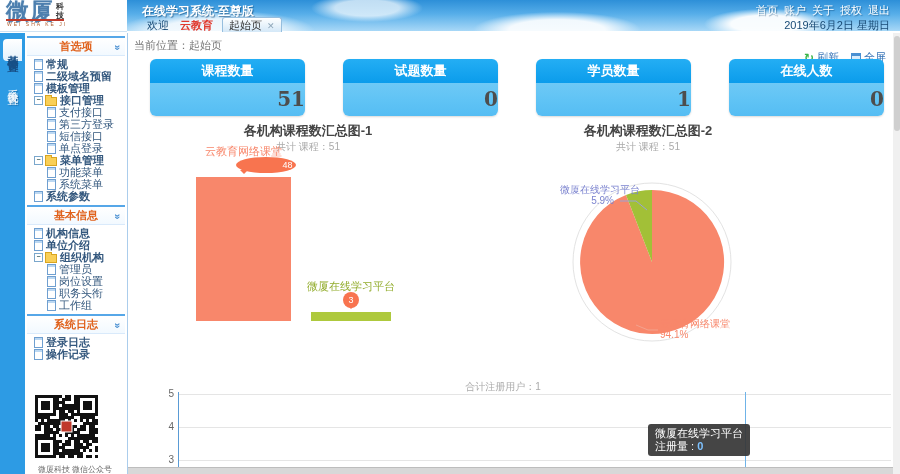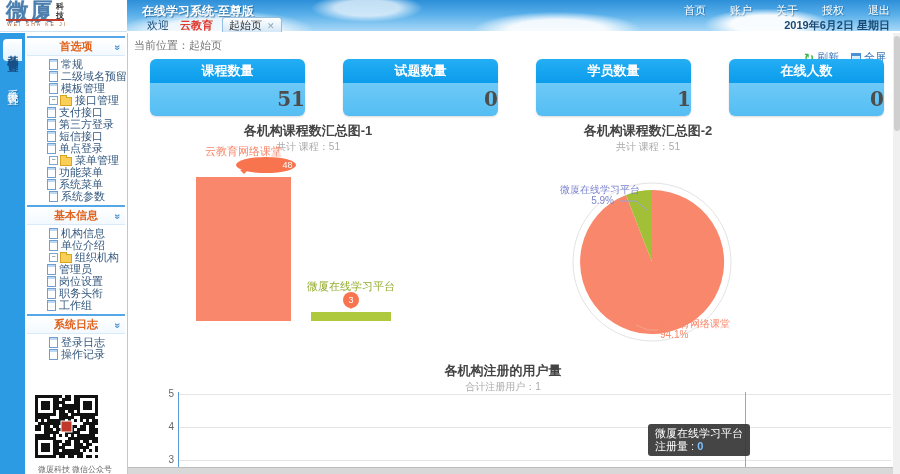--- a/index.html
+++ b/index.html
@@ -18,23 +18,23 @@
   #logo-box{position:absolute;left:0;top:0;width:127px;height:31px;background:#fff;border-bottom:1px solid #cfe2f3;}
   .logo-wrap{position:absolute;left:6px;top:1px;display:flex;align-items:flex-start;}
   .logo-big{font-size:23px;font-weight:bold;color:#4d7fae;letter-spacing:1px;line-height:20px;
             text-shadow:0 0 1px #9fc0da;}
   .logo-col{display:flex;flex-direction:column;margin-left:2px;margin-top:1px;}
   .logo-col span{font-size:8px;color:#333;line-height:9px;font-weight:bold;}
   .logo-sub{position:absolute;left:7px;top:21px;font-size:5px;color:#b05a2a;letter-spacing:2px;}
   .logo-bar{position:absolute;left:6px;top:19px;width:58px;height:2px;background:#c0392b;}
   #app-title{position:absolute;left:142px;top:3px;font-size:12px;font-weight:bold;color:#fff;
              text-shadow:1px 1px 1px rgba(0,60,110,.6);}
-  #top-menu{position:absolute;right:10px;top:3px;display:flex;gap:24px;}
+  #top-menu{position:absolute;right:10px;top:3px;display:flex;gap:6px;}
   .menu-item{font-size:11px;color:#fff;cursor:pointer;text-shadow:1px 1px 1px rgba(0,60,110,.5);}
-  #date-text{position:absolute;right:10px;top:18px;font-size:11px;color:#184a75;font-weight:bold;}
+  #date-text{position:absolute;right:10px;top:18px;font-size:11px;color:#184a75;}
   #welcome{position:absolute;left:147px;top:18px;font-size:11px;color:#184a75;}
   #welcome .user{color:#e03a2f;font-weight:bold;margin:0 11px;}
   #start-tab{position:absolute;left:222px;top:17px;height:13px;padding:1px 6px 0 6px;
     background:linear-gradient(#feffff,#d4e8f8);border:1px solid #96bede;border-bottom:none;
     border-radius:3px 3px 0 0;font-size:11px;color:#333;display:flex;align-items:center;gap:5px;justify-content:flex-end;}
   #start-tab .close{font-size:9px;color:#8fa7ba;font-weight:bold;cursor:pointer;}
   
   #rail{position:absolute;left:0;top:33px;width:25px;height:441px;background:#2d9be4;}
   .rail-tab{writing-mode:vertical-rl;text-orientation:upright;font-size:11px;letter-spacing:2px;
             padding:7px 2px;margin-left:3px;cursor:pointer;}
@@ -42,21 +42,21 @@
   .rail-tab.idle{color:#f2f8fd;margin-top:12px;text-shadow:1px 1px 1px rgba(0,60,110,.4);}
   
   #tree{position:absolute;left:25px;top:33px;width:103px;height:441px;background:#fff;
         border-right:1px solid #abcdec;box-sizing:border-box;}
   .sec-head{margin:3px 2px 2px 2px;border-top:2px solid #56a7e8;border-bottom:1px solid #d9eafb;
       background:linear-gradient(#ffffff,#f2f9ff);color:#e0621d;font-weight:bold;font-size:11px;
       text-align:center;height:17px;line-height:17px;position:relative;cursor:pointer;}
   .sec-head .chev{position:absolute;right:4px;top:1px;color:#4a90d2;font-size:10px;transform:rotate(90deg);}
   .tree-item{height:12px;line-height:12px;font-size:11px;color:#34587e;display:flex;align-items:center;
              gap:3px;cursor:pointer;white-space:nowrap;overflow:hidden;}
-  .d0{padding-left:24px;} .d1{padding-left:22px;}
+  .d0{padding-left:9px;font-weight:bold;} .d1{padding-left:22px;}
   .ico-file{flex:none;width:7px;height:9px;background:#fff;border:1px solid #6f9fd0;
             box-shadow:inset 0 2px 0 #bcd8f2;}
   .ico-folder{flex:none;width:10px;height:7px;background:#f9cf57;border:1px solid #d9a520;
               position:relative;margin-top:2px;}
   .ico-folder::before{content:"";position:absolute;left:-1px;top:-3px;width:5px;height:2px;
               background:#f9cf57;border:1px solid #d9a520;border-bottom:none;}
   .expander{flex:none;width:7px;height:7px;background:#fff;border:1px solid #7aa7cc;font-size:7px;
             line-height:5px;text-align:center;color:#466;margin-right:-1px;}
   #qr{position:absolute;left:10px;top:362px;width:66px;height:66px;background:#fff;}
   #qr svg{display:block;}
@@ -504,21 +504,20 @@
       </svg>
     <div class="pie-label" id="pie-label-small" style="left: 352px; top: 151px; width: 160px; text-align: right; color: rgb(123, 131, 207);">
         <div>微厦在线学习平台</div>
         <div style="padding-right:26px;">5.9%</div>
       </div>
     <div class="pie-label" id="pie-label-big" style="left: 532px; top: 285px; width: 120px; text-align: left; color: rgb(248, 135, 107);">
         <div>云教育网络课堂</div>
         <div>94.1%</div>
       </div>
 
-    <div class="chart-title" style="left:200px;top:329px;width:350px;">各机构注册的用户量</div>
     <div class="chart-sub" style="left:200px;top:347px;width:350px;">合计注册用户：1</div>
     <div id="yaxis"></div>
     <div id="line-grid">
         <div class="gridline" style="top: 361px;"></div>
         <div class="ytick" style="top: 355px;">5</div>
         <div class="gridline" style="top: 394px;"></div>
         <div class="ytick" style="top: 388px;">4</div>
         <div class="gridline" style="top: 427px;"></div>
         <div class="ytick" style="top: 421px;">3</div>
       </div>

